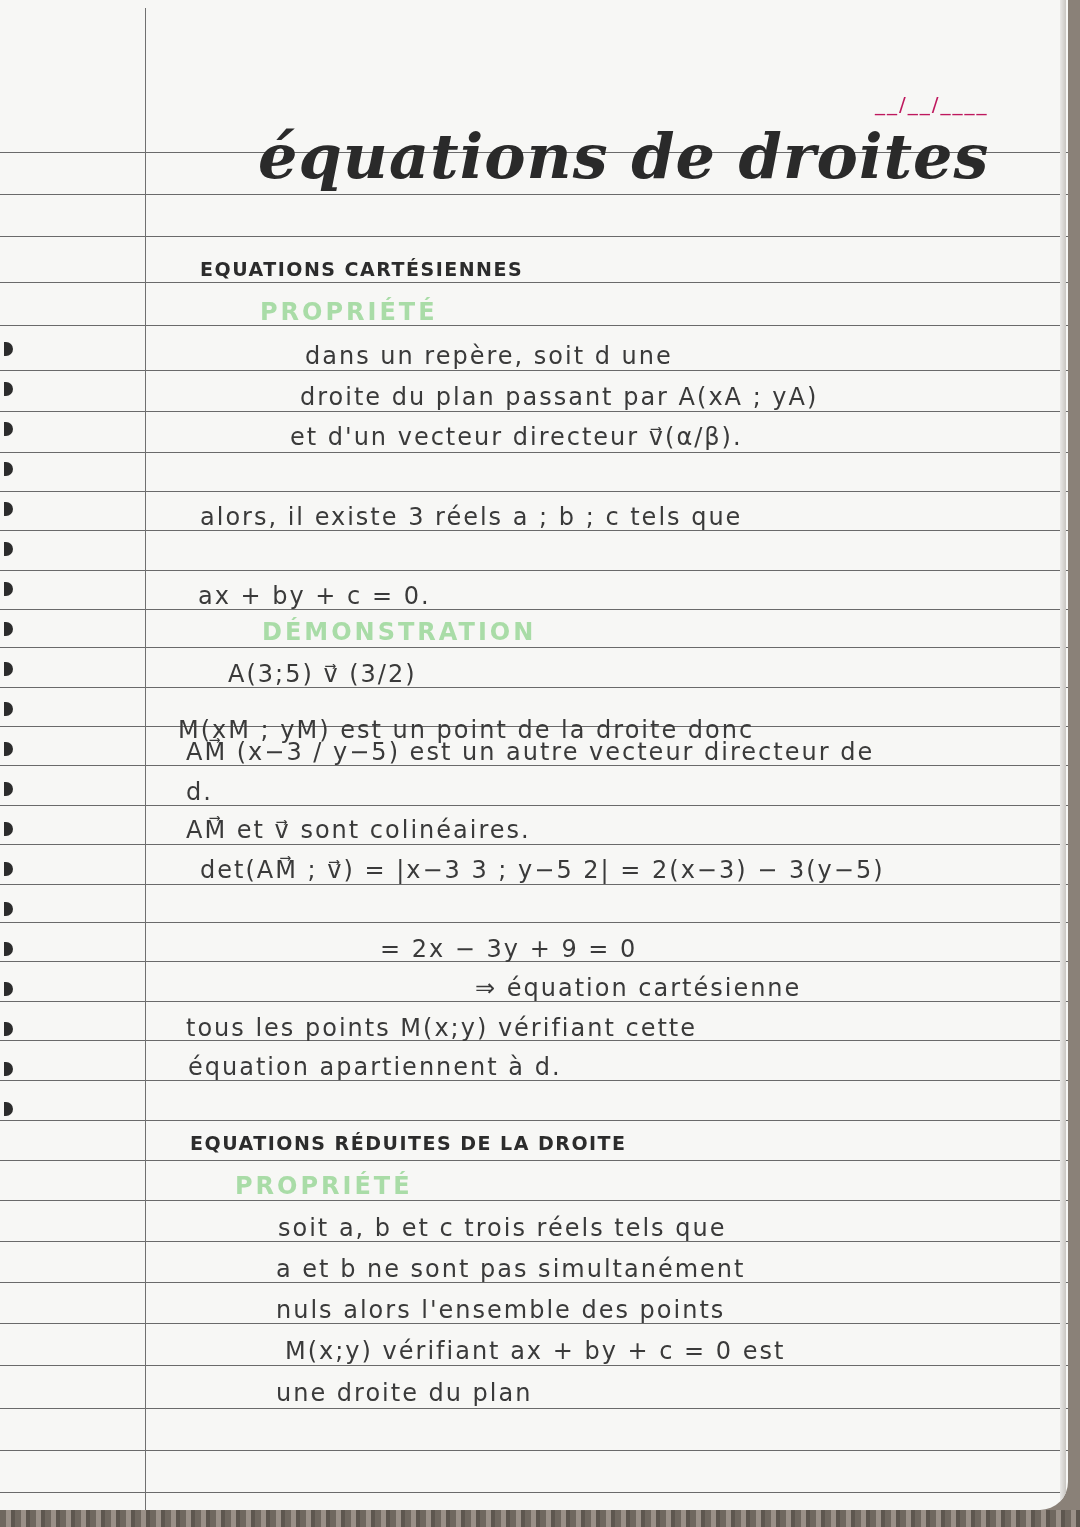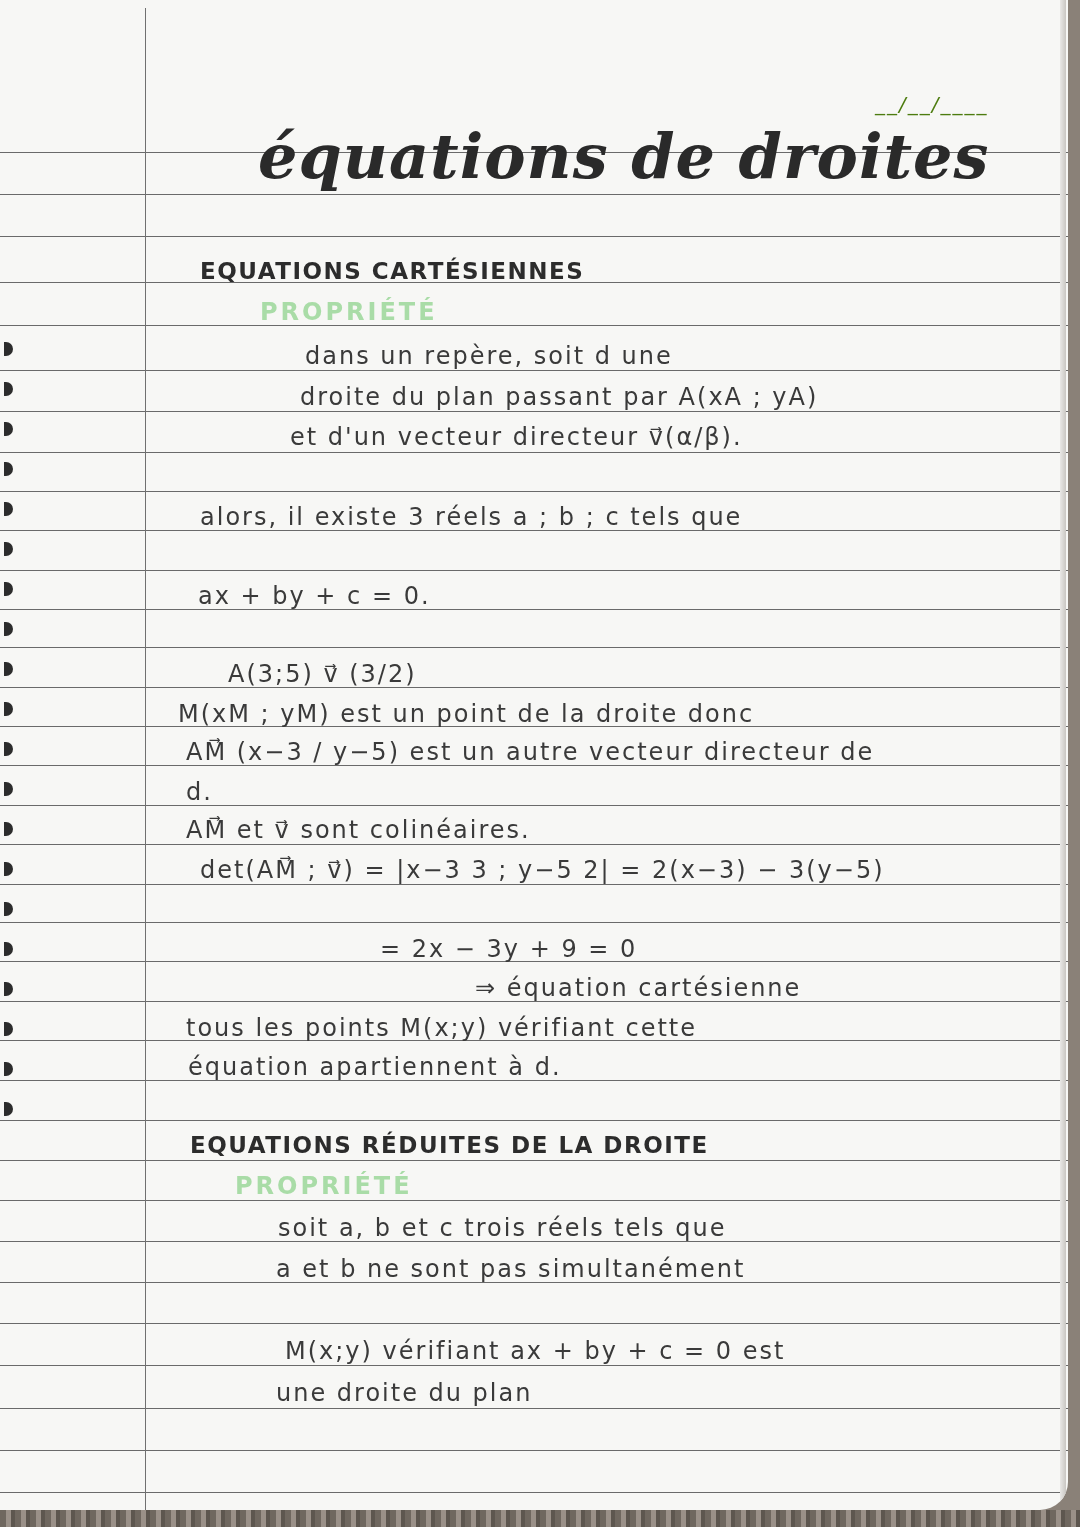--- a/index.html
+++ b/index.html
@@ -32,23 +32,23 @@
     background:#2c2c2c; border-radius:0 8px 8px 0;
   }
   .t {
     position:absolute; white-space:nowrap; color:#3a3a3a;
     font-family:"DejaVu Sans", sans-serif; font-size:24px; letter-spacing:2px;
   }
   .title {
     font-family:"DejaVu Serif", serif; font-style:italic; font-size:62px;
     color:#2a2a2a; letter-spacing:1px; font-weight:bold;
   }
-  .heading { font-weight:bold; font-size:23px; letter-spacing:1.5px; color:#2c2c2c; }
+  .heading { font-weight:bold; font-size:19px; letter-spacing:1.5px; color:#2c2c2c; }
   .green { color:#a9dca7; font-weight:bold; font-size:24px; letter-spacing:3px; }
-  .date { color:#4d7c0f; font-size:20px; letter-spacing:2px;font-style:italic; }
+  .date { color:#be185d; font-size:20px; letter-spacing:2px; }
   .bottom-shadow {
     position:absolute; left:0; right:0; bottom:0; height:17px;
     background:repeating-linear-gradient(90deg,#6f675f 0 6px,#9a9088 6px 11px,#5d564f 11px 15px);
   }
 </style>
 </head>
 <body>
 
 <div class="page">
 
@@ -117,33 +117,35 @@
   <div class="t heading" style="left:200px; top:258px">EQUATIONS CARTÉSIENNES</div>
   <div class="t green" style="left:260px; top:298px">PROPRIÉTÉ</div>
 
   <div class="t" style="left:305px; top:342px">dans un repère, soit d une</div>
   <div class="t" style="left:290px; top:423px">et d'un vecteur directeur v⃗(α/β).</div>
   <div class="t" style="left:300px; top:383px">droite du plan passant par A(xA ; yA)</div>
 
   <div class="t" style="left:200px; top:503px">alors, il existe 3 réels  a ; b ; c  tels que</div>
   <div class="t" style="left:198px; top:582px">ax + by + c = 0.</div>
 
+  <div class="t green" style="left:262px; top:618px">DÉMONSTRATION</div>
 
   <div class="t" style="left:228px; top:660px">A(3;5)        v⃗ (3/2)</div>
-  <div class="t" style="left:178px; top:700px">M(xM ; yM)  est un point de la droite donc</div>
+  <div class="t" style="left:178px; top:716px">M(xM ; yM)  est un point de la droite donc</div>
   <div class="t" style="left:186px; top:738px">AM⃗ (x−3 / y−5)  est un autre vecteur directeur de</div>
   <div class="t" style="left:186px; top:778px">d.</div>
   <div class="t" style="left:186px; top:816px">AM⃗  et  v⃗  sont  colinéaires.</div>
   <div class="t" style="left:200px; top:856px">det(AM⃗ ; v⃗) = |x−3  3 ; y−5  2| = 2(x−3) − 3(y−5)</div>
   <div class="t" style="left:380px; top:935px">= 2x − 3y + 9 = 0</div>
   <div class="t" style="left:475px; top:974px">⇒ équation cartésienne</div>
   <div class="t" style="left:186px; top:1014px">tous les points  M(x;y)  vérifiant  cette</div>
   <div class="t heading" style="left:190px; top:1132px">EQUATIONS RÉDUITES DE LA DROITE</div>
 
   <div class="t" style="left:188px; top:1053px">équation  apartiennent  à  d.</div>
   <div class="t green" style="left:235px; top:1172px">PROPRIÉTÉ</div>
 
   <div class="t" style="left:278px; top:1214px">soit a, b et c  trois  réels  tels  que</div>
   <div class="t" style="left:276px; top:1255px">a et b  ne  sont  pas  simultanément</div>
+  <div class="t" style="left:276px; top:1296px">nuls alors  l'ensemble  des  points</div>
   <div class="t" style="left:285px; top:1337px">M(x;y)  vérifiant   ax + by + c = 0  est</div>
   <div class="t" style="left:276px; top:1379px">une droite  du  plan</div>
 </div>
 <div class="bottom-shadow"></div>
 
 </body></html>

